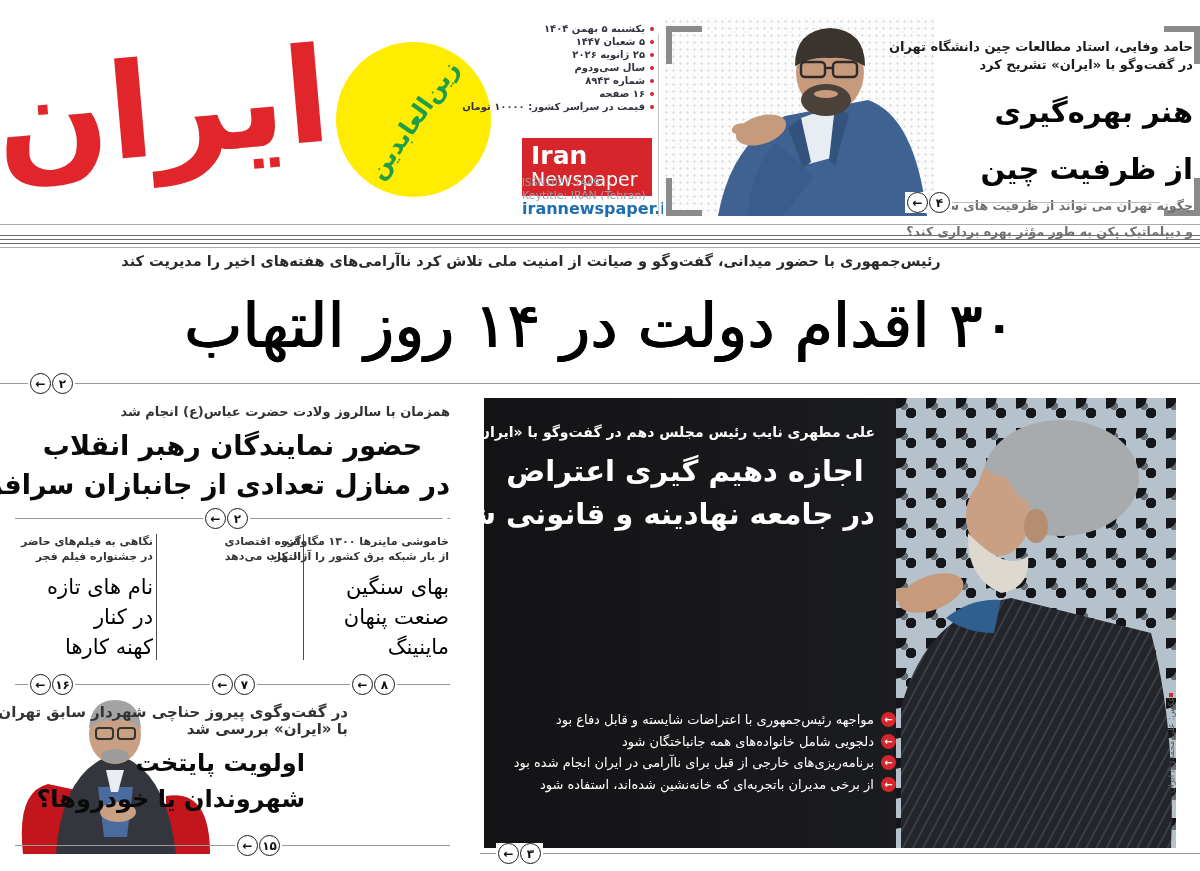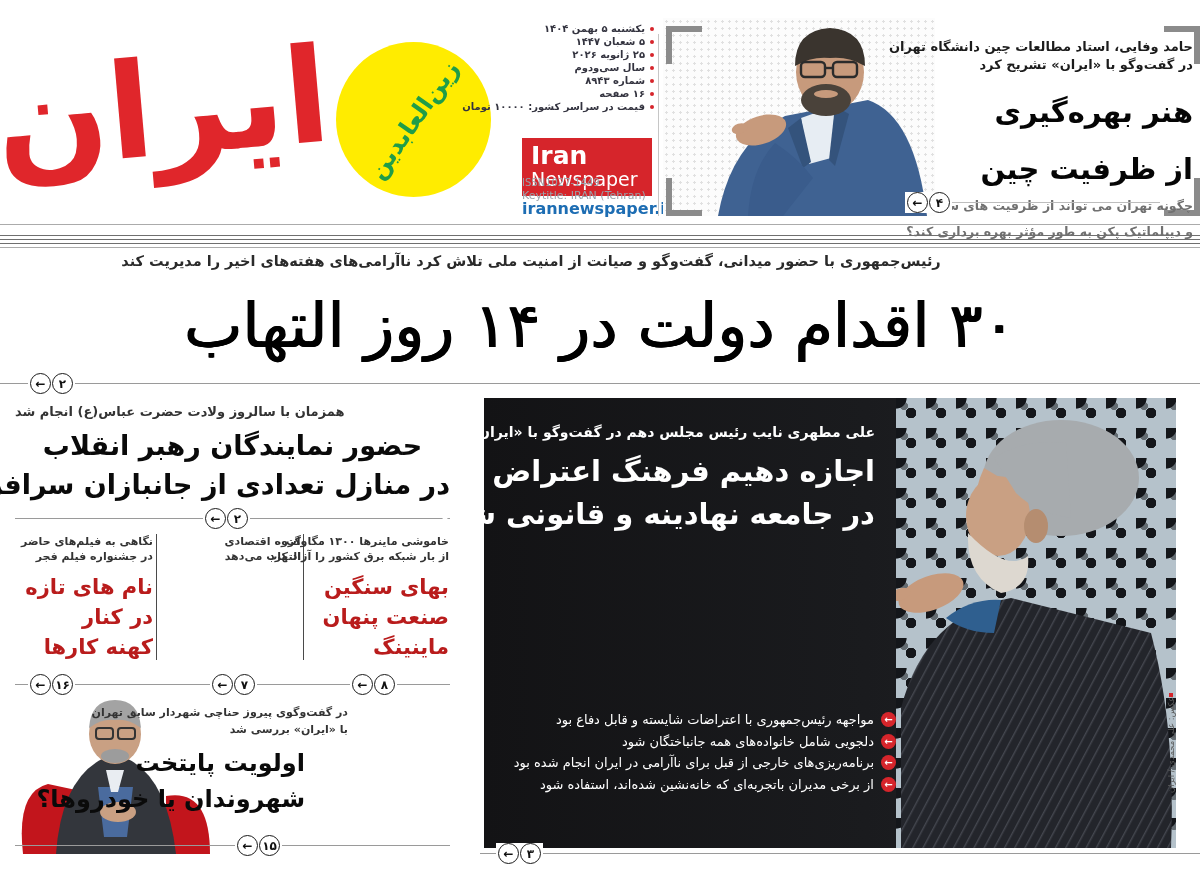--- a/index.html
+++ b/index.html
@@ -54,29 +54,29 @@
              line-height:100px;text-shadow:.6px 0 0 #000,-.6px 0 0 #000;}
   .line{background:#9a9a9a;height:1px;}
 
   
   .pgmark{display:flex;direction:ltr;background:#fff;padding:0 2px;}
   .mc{width:21px;height:21px;border:1.4px solid #1a1a1a;border-radius:50%;background:#fff;
       display:flex;align-items:center;justify-content:center;font-size:12px;font-weight:bold;color:#111;box-sizing:border-box;}
   .mc+.mc{margin-left:1px;}
 
   
-  .a1-kick{left:15px;top:404px;width:435px;text-align:left;font-size:13px;font-weight:bold;color:#333;}
+  .a1-kick{left:15px;top:404px;width:435px;text-align:right;font-size:13px;font-weight:bold;color:#333;}
   .a1-head{left:15px;top:426px;width:435px;text-align:center;font-size:27px;font-weight:bold;color:#0a0a0a;line-height:39px;}
   .vsep{width:1px;background:#4a4a4a;top:534px;height:126px;}
   .col{top:534px;width:138px;}
   .col .ck{font-size:11px;font-weight:bold;color:#333;line-height:15px;}
-  .col .ch{font-size:21px;font-weight:bold;color:#b91c1c;line-height:30px;margin-top:8px;}
-
-  
-  .mayor-kick{left:130px;top:704px;width:218px;text-align:right;font-size:11px;font-weight:bold;color:#333;line-height:17px;}
+  .col .ch{font-size:21px;font-weight:normal;color:#000000;line-height:30px;margin-top:8px;}
+
+  
+  .mayor-kick{left:130px;top:704px;width:218px;text-align:right;font-size:15px;font-weight:bold;color:#333;line-height:17px;}
   .mayor-head{left:80px;top:745px;width:225px;text-align:right;font-size:24px;font-weight:bold;color:#0a0a0a;line-height:36px;}
 
   
   .panel{left:484px;top:398px;width:692px;height:450px;
          background:linear-gradient(90deg,#131315,#1a1b1e 55%,#232327);}
   .photo-mot{left:896px;top:398px;width:280px;height:450px;overflow:hidden;
              background-color:#b5c2cb;
              background-image:
                radial-gradient(circle at 0px 0px,#14161a 24%,transparent 26%),
                radial-gradient(circle at 15px 15px,#14161a 24%,transparent 26%),
@@ -280,21 +280,21 @@
       <ellipse cx="185" cy="80" rx="78" ry="58" fill="#a7abae"></ellipse>
       <path d="M108,70 Q96,95 100,125 L135,150 L150,95 Z" fill="#c9a083"></path>
       <ellipse cx="122" cy="118" rx="32" ry="40" fill="#c9a083"></ellipse>
       <path d="M92,135 Q90,180 125,195 Q155,190 152,158 Q130,175 92,135 Z" fill="#ddd8d0"></path>
       <path d="M118,60 Q150,40 190,45 L195,120 Q160,115 140,95 Z" fill="#a7abae"></path>
       <ellipse cx="160" cy="128" rx="12" ry="17" fill="#b58d70"></ellipse>
     </svg>
   </div>
   <div class="abs iv-kick nw">علی مطهری نایب رئیس مجلس دهم در گفت‌وگو با «ایران»:</div>
   <div class="abs iv-head">
-    <div class="nw">اجازه دهیم فرهنگ اعتراض</div>
+    <div class="nw">اجازه دهیم گیری اعتراض</div>
     <div class="nw">در جامعه نهادینه و قانونی شود</div>
   </div>
   <div class="abs iv-bullets">
     <div class="iv-row">
       <span class="iv-ic">←</span>
       <span class="iv-tx">مواجهه رئیس‌جمهوری با اعتراضات شایسته و قابل دفاع بود</span>
     </div>
     <div class="iv-row">
       <span class="iv-ic">←</span>
       <span class="iv-tx">دلجویی شامل خانواده‌های همه جانباختگان شود</span>

